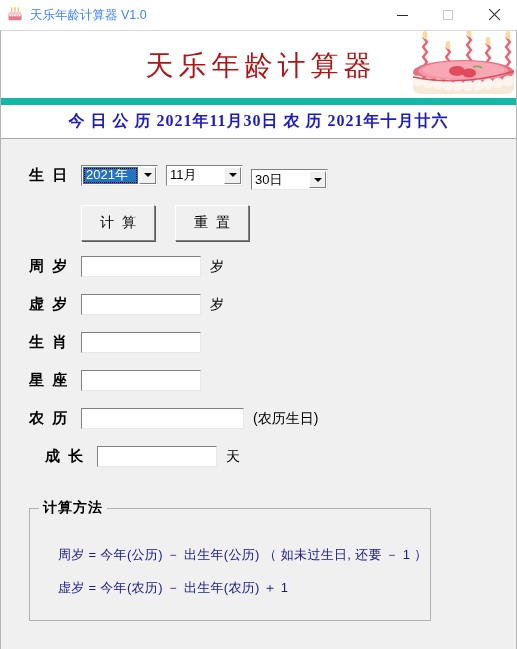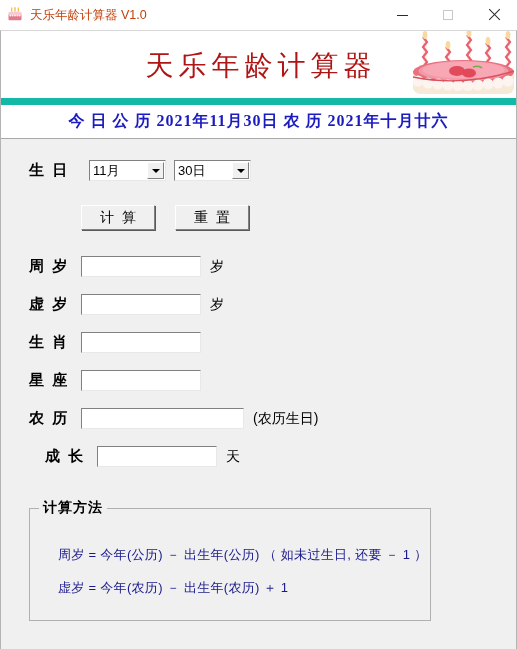--- a/index.html
+++ b/index.html
@@ -35,21 +35,21 @@
   .title-icon {
     width: 16px;
     height: 16px;
     margin-left: 7px;
     margin-right: 7px;
     position: relative;
     flex: 0 0 auto;
   }
   .title-text {
     font-size: 12.5px;
-    color: #c2410c;
+    color: #3b82f6;
     font-family: "Liberation Sans", "DejaVu Sans", sans-serif;
     letter-spacing: 0px;
     white-space: nowrap;
     text-align: right;
   }
   .winbtns {
     position: absolute;
     right: 0;
     top: 0;
     height: 30px;
@@ -241,21 +241,21 @@
   }
   .arrow-dn {
     width: 0; height: 0;
     border-left: 4px solid transparent;
     border-right: 4px solid transparent;
     border-top: 4px solid #000000;
   }
 
   
   .btn {
-    height: 25px;
+    height: 36px;
     background: #f0f0f0;
     box-sizing: border-box;
     border-top: 1px solid #ffffff;
     border-left: 1px solid #ffffff;
     border-right: 1px solid #808080;
     border-bottom: 1px solid #808080;
     box-shadow: 1px 1px 0 0 #5a5a5a;
     display: flex;
     align-items: center;
     justify-content: center;
@@ -389,27 +389,33 @@
     </div>
 
     <div class="today-strip">
       <div class="today-text">今 日  公 历  2021年11月30日  农 历  2021年十月廿六</div>
     </div>
 
     <div class="body-area">
 
       <div class="row" style="left:28px; top:21px;">
         <div class="lbl">生 日</div>
+        <div class="combo selected" style="width:77px;">
+          <div class="combo-text">2021年</div>
+          <div class="combo-arrow">
+              <div class="arrow-dn"></div>
+            </div>
+        </div>
         <div class="combo" style="width:77px; margin-left:8px;">
           <div class="combo-text">11月</div>
           <div class="combo-arrow">
               <div class="arrow-dn"></div>
             </div>
         </div>
-        <div class="combo" style="width:77px; margin-left:8px;">
+        <div class="combo" style="width:77px; margin-left:8px;margin-top:9px;">
           <div class="combo-text">30日</div>
           <div class="combo-arrow">
               <div class="arrow-dn"></div>
             </div>
         </div>
       </div>
 
       <div class="row" style="left:80px; top:66px;">
         <div class="btn" style="width:74px;">计 算</div>
         <div class="btn" style="width:74px; margin-left:20px;">重 置</div>

